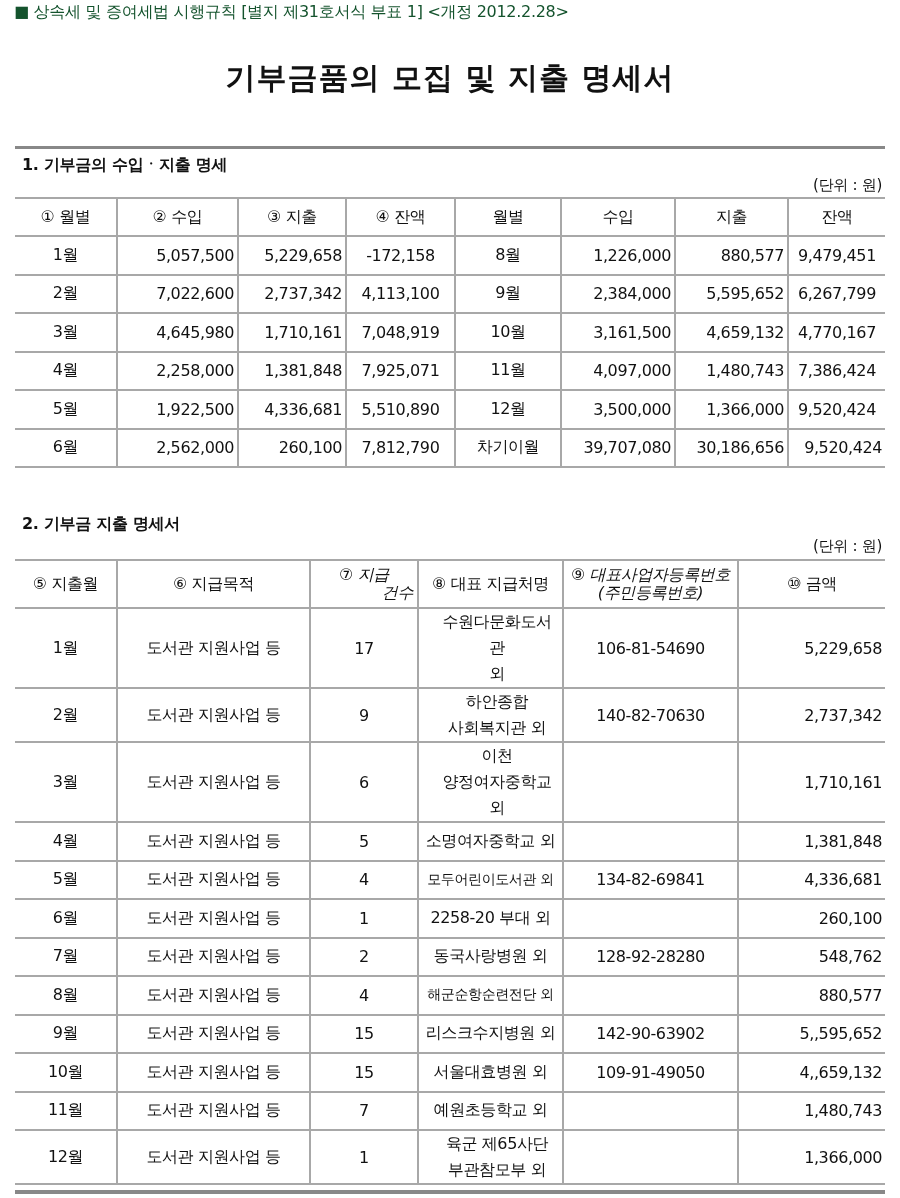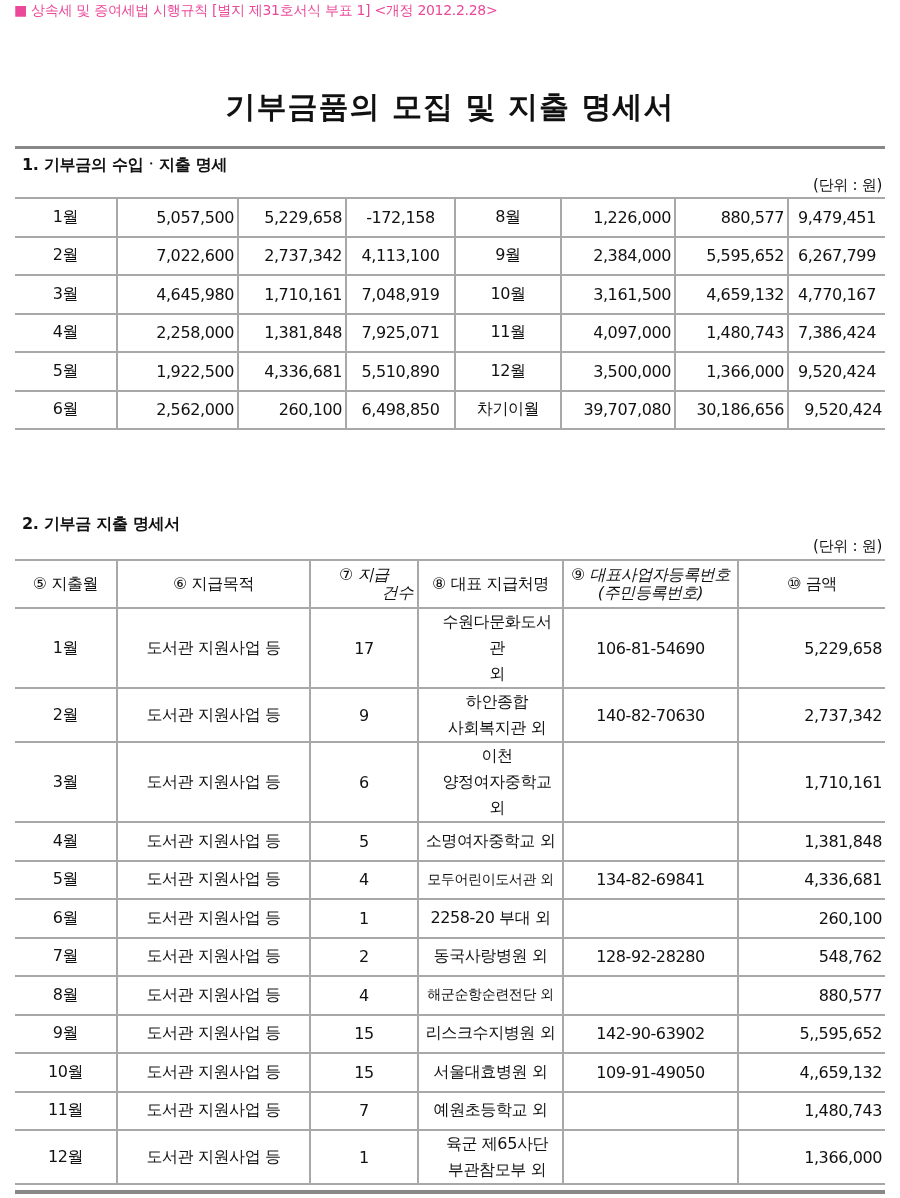--- a/index.html
+++ b/index.html
@@ -3,25 +3,25 @@
 <meta charset="utf-8">
 <style>
   html, body { margin: 0; padding: 0; background: #ffffff; }
   body {
     width: 900px; height: 1198px; position: relative; overflow: hidden;
     font-family: "DejaVu Sans", "Liberation Sans", sans-serif;
     color: #111;
   }
   .form-ref {
     position: absolute; left: 14px; top: 2px;
-    font-size: 14px; letter-spacing: -0.3px; color: #ec4899;
+    font-size: 16px; letter-spacing: -0.3px; color: #14532d;
   }
   .page-title {
     position: absolute; left: 0; width: 900px; top: 58px; text-align: center;
-    font-size: 30px; font-weight: bold; letter-spacing: 1px; color: #111; margin-top: 29px;
+    font-size: 30px; font-weight: bold; letter-spacing: 1px; color: #111;
   }
   .rule-top {
     position: absolute; left: 15px; width: 870px; top: 146px; height: 3px;
     background: #888;
   }
   .rule-bottom {
     position: absolute; left: 15px; width: 870px; top: 1190px; height: 4px;
     background: #888;
   }
   .section-title {
@@ -71,20 +71,30 @@
     <col style="width:102px">
       <col style="width:121px">
       <col style="width:108px">
       <col style="width:109px">
     <col style="width:106px">
       <col style="width:114px">
       <col style="width:113px">
       <col style="width:97px">
   </colgroup>
   <tbody>
+      <tr class="head">
+    <th class="c">① 월별</th>
+    <th class="c">② 수입</th>
+    <th class="c">③ 지출</th>
+    <th class="c">④ 잔액</th>
+    <th class="c">월별</th>
+    <th class="c">수입</th>
+    <th class="c">지출</th>
+    <th class="c">잔액</th>
+  </tr>
   <tr class="row">
     <td class="c">1월</td>
     <td class="r">5,057,500</td>
     <td class="r">5,229,658</td>
     <td class="c">-172,158</td>
     <td class="c">8월</td>
     <td class="r">1,226,000</td>
     <td class="r">880,577</td>
     <td class="c">9,479,451</td>
   </tr>
@@ -125,21 +135,21 @@
     <td class="c">5,510,890</td>
     <td class="c">12월</td>
     <td class="r">3,500,000</td>
     <td class="r">1,366,000</td>
     <td class="c">9,520,424</td>
   </tr>
   <tr class="row">
     <td class="c">6월</td>
     <td class="r">2,562,000</td>
     <td class="r">260,100</td>
-    <td class="c">6,498,850</td>
+    <td class="c">7,812,790</td>
     <td class="c">차기이월</td>
     <td class="r">39,707,080</td>
     <td class="r">30,186,656</td>
     <td class="r">9,520,424</td>
   </tr>
 </tbody>
   </table>
 
 <div class="section-title" style="top:514px;">2. 기부금 지출 명세서</div>
 <div class="unit" style="top:537px;">(단위 : 원)</div>

